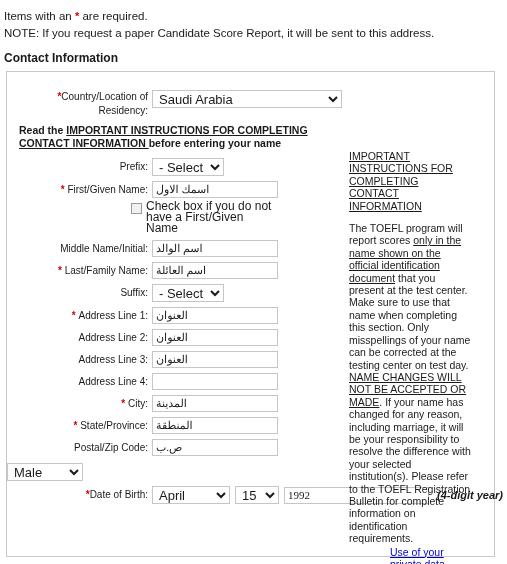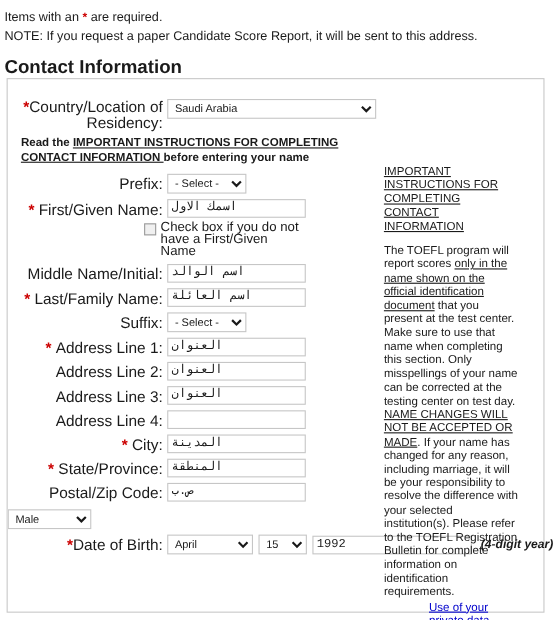--- a/index.html
+++ b/index.html
@@ -16,21 +16,21 @@
     color: #1a1a1a;
   }
   .page { position: relative; width: 507px; height: 464px; }
 
   
   .top-notes { padding: 8px 0 0 4px; }
   .note-line { font-size: 11.5px; color: #1a1a1a; line-height: 17px; white-space: nowrap; }
   .req-star { color: #cc0000; font-weight: bold; font-size: 11px; }
 
   .section-title {
-    font-size: 17px;
+    font-size: 12px;
     font-weight: bold;
     color: #1a1a1a;
     padding: 9px 0 4px 4px;
   }
 
   
   .panel {
     position: absolute;
     left: 6px;
     top: 71px;
@@ -53,47 +53,47 @@
 
   .row {
     display: flex;
     align-items: center;
     margin-bottom: 5px;
   }
   .row .lbl {
     width: 141px;
     text-align: right;
     padding-right: 4px;
-    font-size: 14px;
+    font-size: 10px;
     color: #1a1a1a;
     line-height: 14px;
     flex: 0 0 auto;
   }
   .row .lbl.two-line { line-height: 14px; }
   .row .ctl { flex: 0 0 auto; }
 
   
   input[type="text"] {
-    font-family: Liberation Mono, monospace;
+    font-family: Liberation Serif, serif;
     font-size: 11px;
     color: #1a1a1a;
     border: 1px solid #c6c6c6;
     background: #ffffff;
     height: 17px;
     line-height: 17px;
     padding: 0 3px;
     box-sizing: border-box;
     outline: none;
   }
   .in-wide { width: 126px; }
   .in-year { width: 145px; }
 
   select {
     font-family: "Liberation Sans", sans-serif;
-    font-size: 10px;
+    font-size: 13px;
     color: #1a1a1a;
     border: 1px solid #c6c6c6;
     background: #ffffff;
     height: 18px;
     padding: 0 2px;
     box-sizing: border-box;
     outline: none;
   }
   .sel-country { width: 190px; }
   .sel-small { width: 72px; }

